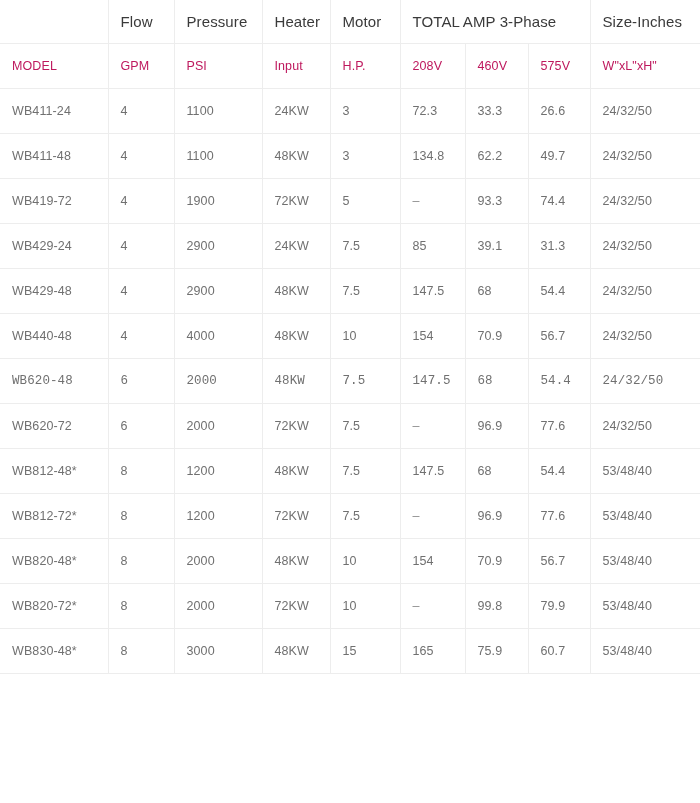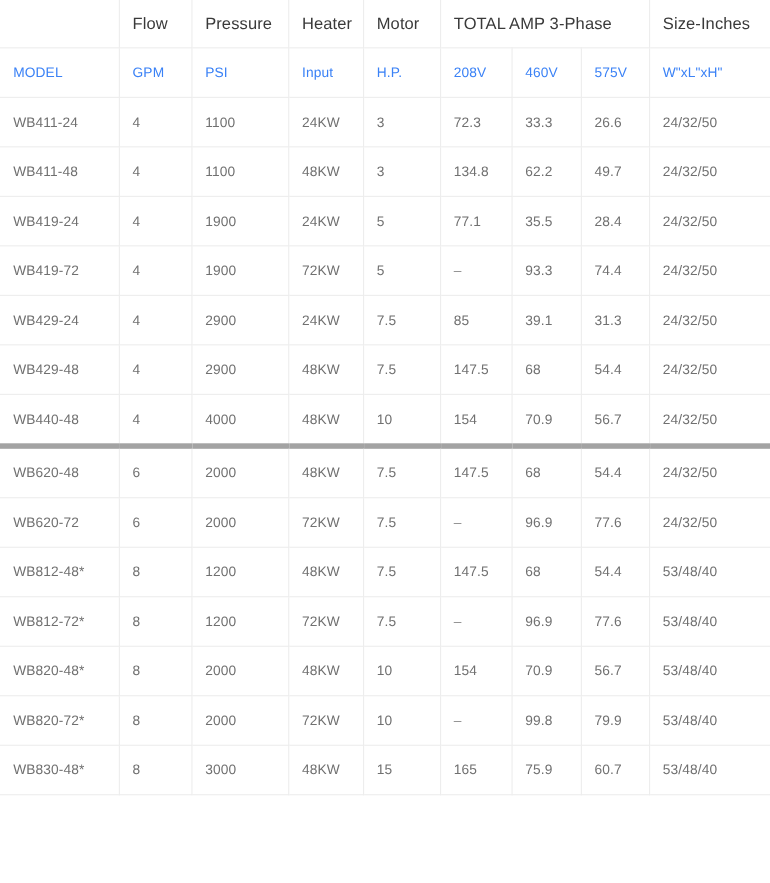--- a/index.html
+++ b/index.html
@@ -60,37 +60,38 @@
   }
   
   tr.group-header th.span-amp { border-right: 1px solid #ededed; }
   tr.group-header th.blank    { border-right: 1px solid #ededed; }
 
   
   tr.col-header th {
     height: 44px;
     font-size: 12.5px;
     font-weight: bold;
-    color: #3b82f6;
+    color: #be185d;
     letter-spacing: .1px;
     margin-left: 34px;
   }
 
   
   tbody tr td {
     height: 44px;
     font-size: 12.5px;
     color: #707070;
     letter-spacing: .1px;
   }
 
   
   tbody tr.group-break td {
-    border-top: 5px solid #a3a3a3;
+    border-top: 1px solid #a3a3a3;
     padding-top: 6px;
+    font-family: Liberation Mono, monospace;
   }
 
   td.dash { color: #8c8c8c; }
 </style>
 </head>
 <body>
 
 <table id="spec-table">
   <colgroup>
     <col class="c-model">
@@ -144,31 +145,20 @@
         <td>4</td>
         <td>1100</td>
         <td>48KW</td>
         <td>3</td>
         <td>134.8</td>
         <td>62.2</td>
         <td>49.7</td>
         <td>24/32/50</td>
       </tr>
       <tr>
-        <td>WB419-24</td>
-        <td>4</td>
-        <td>1900</td>
-        <td>24KW</td>
-        <td>5</td>
-        <td>77.1</td>
-        <td>35.5</td>
-        <td>28.4</td>
-        <td>24/32/50</td>
-      </tr>
-      <tr>
         <td>WB419-72</td>
         <td>4</td>
         <td>1900</td>
         <td>72KW</td>
         <td>5</td>
         <td class="dash">–</td>
         <td>93.3</td>
         <td>74.4</td>
         <td>24/32/50</td>
       </tr>

